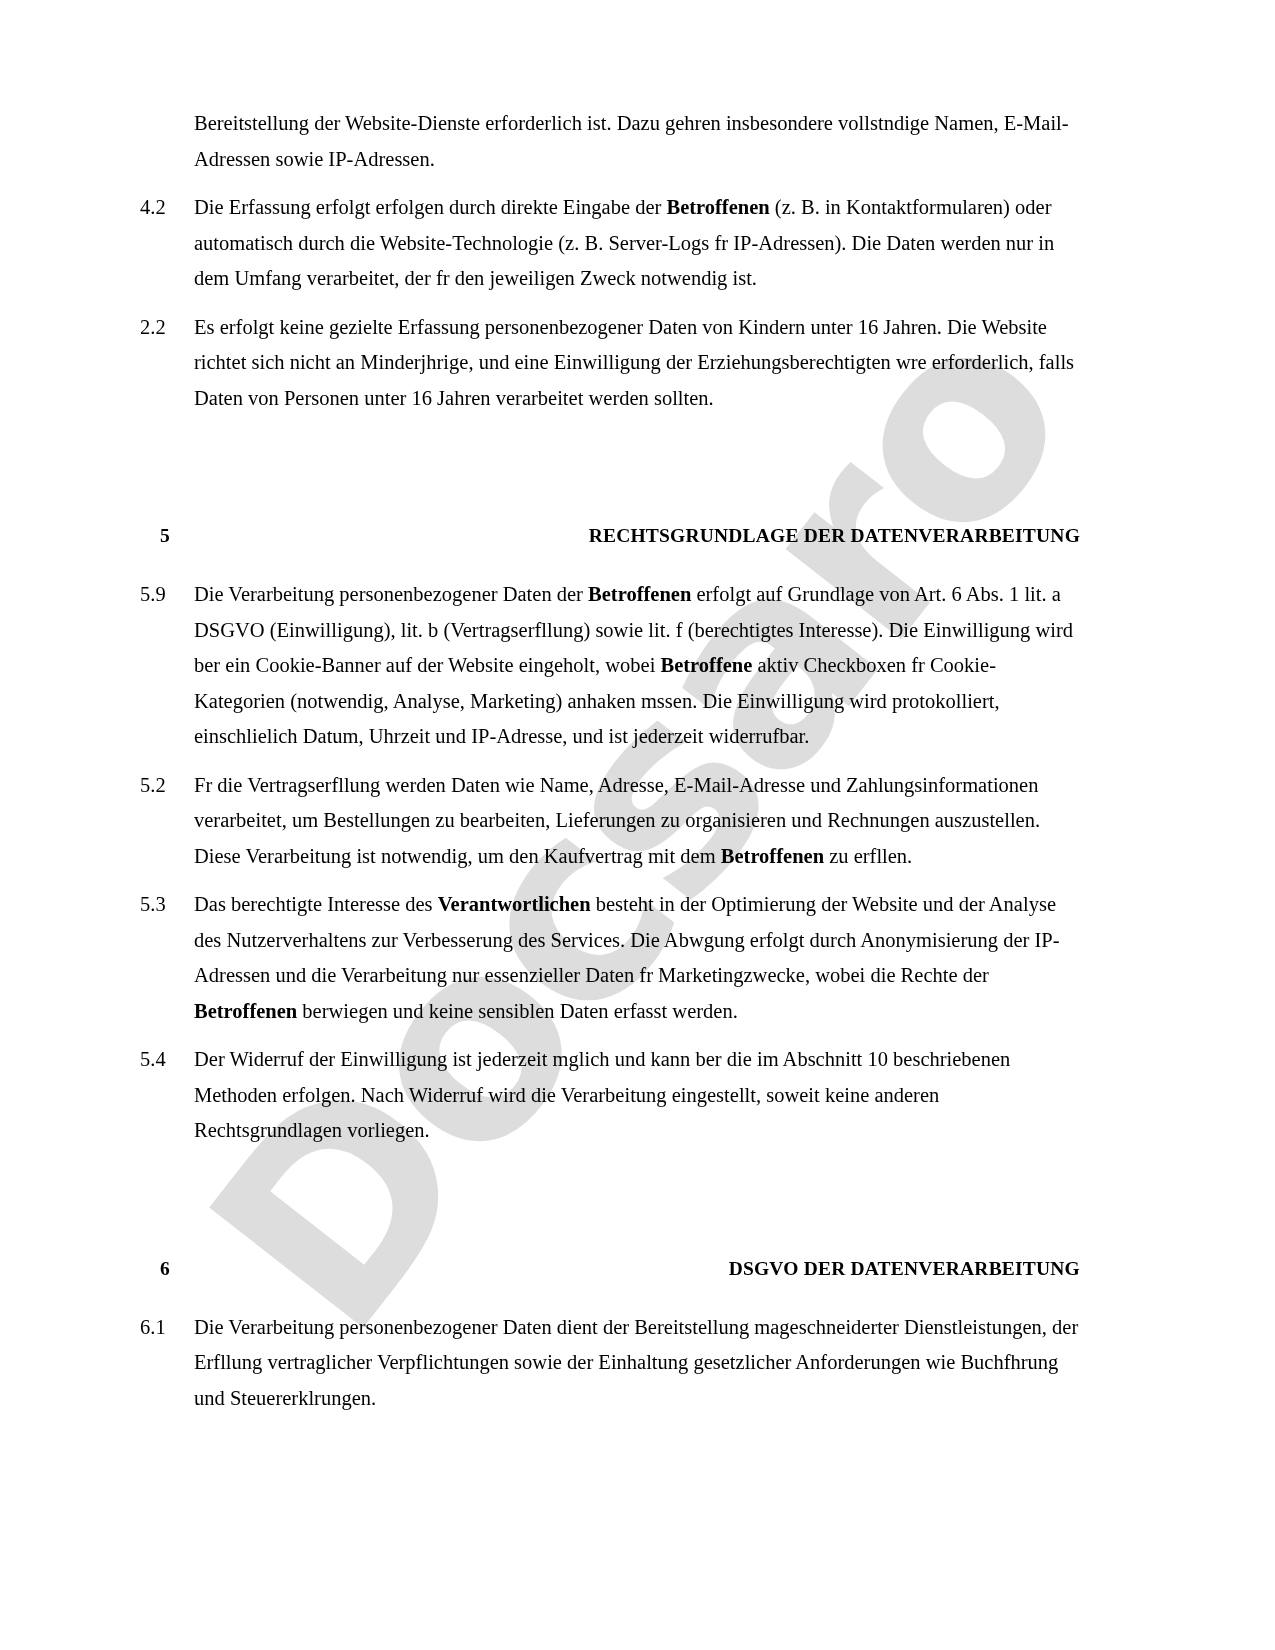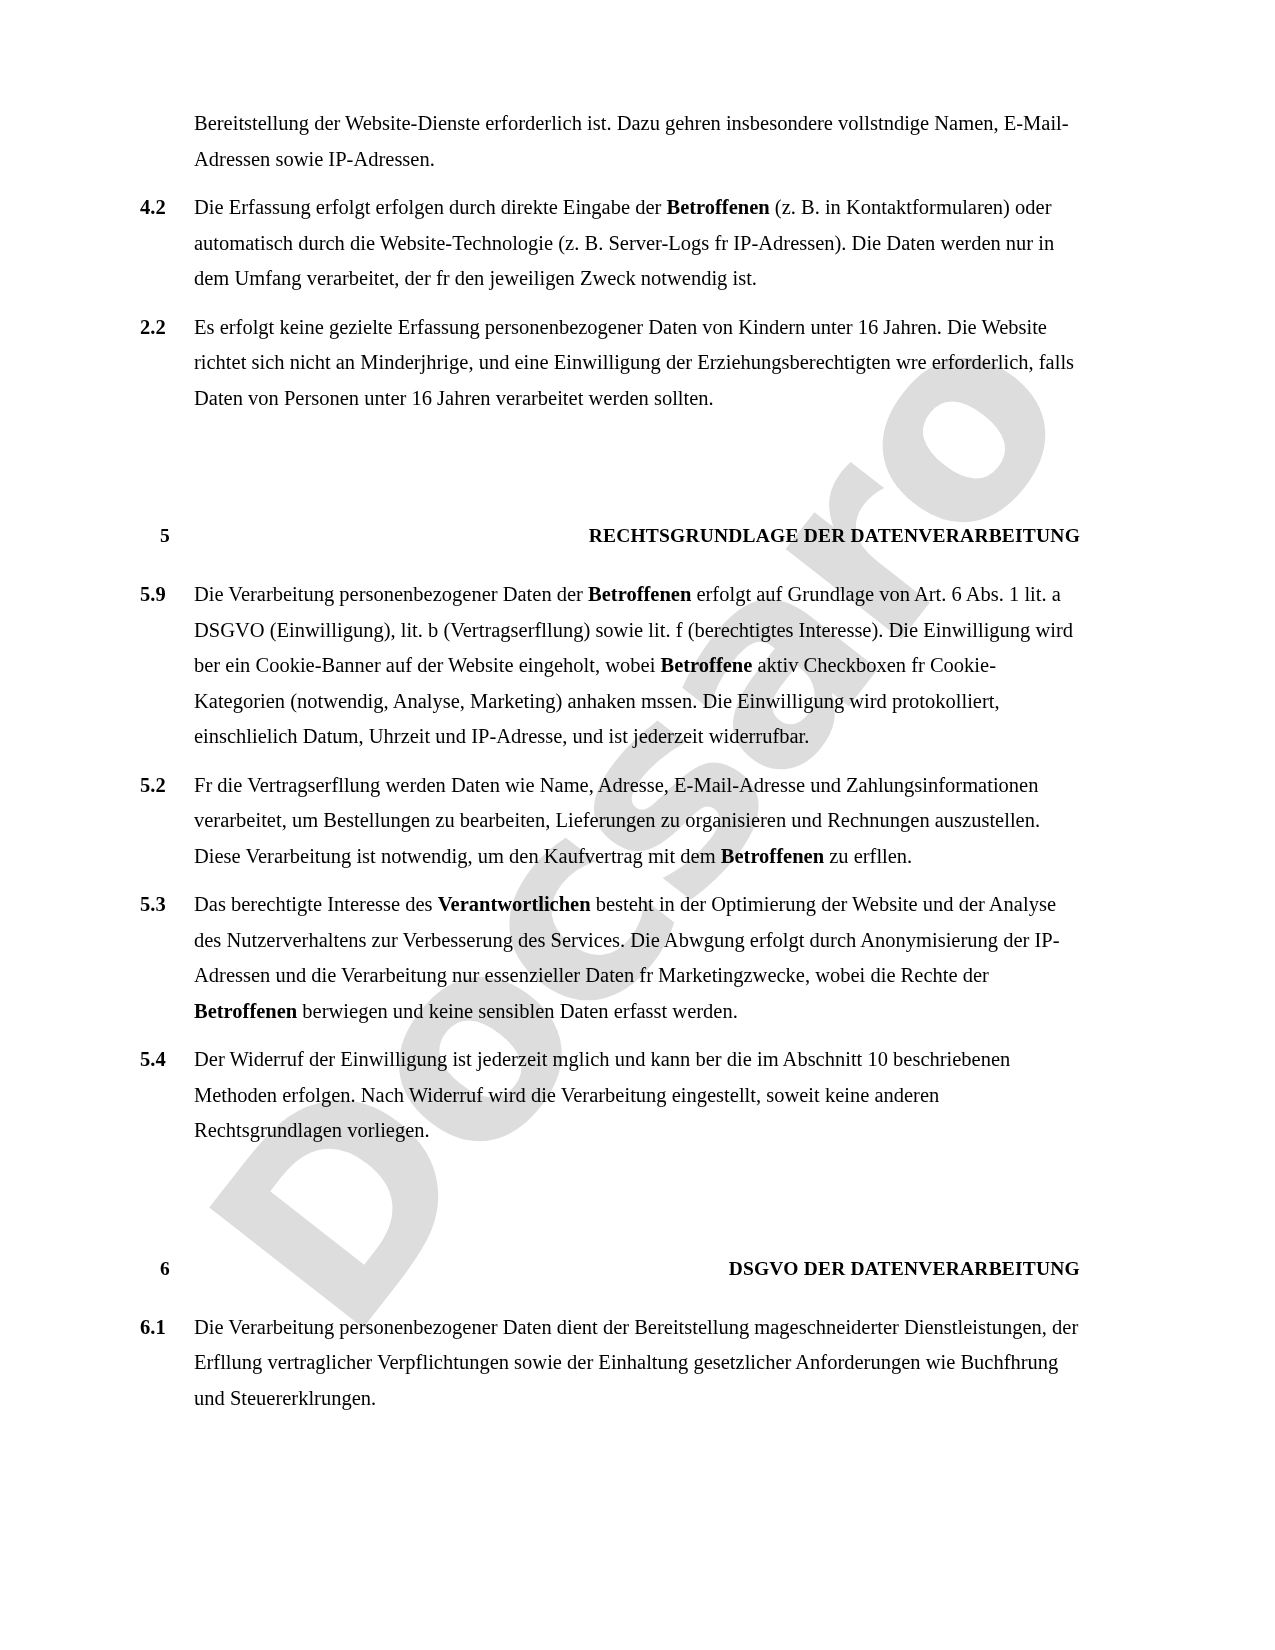--- a/index.html
+++ b/index.html
@@ -62,21 +62,20 @@
     align-items: flex-start;
     margin: 0 0 13px 0;
     padding: 0 195px 0 140px;
   }
   .para .num {
     flex: 0 0 54px;
     font-size: 20.5px;
     line-height: 35.5px;
     text-align: left;
     padding-top: 0;
-    font-weight: bold;
   }
   .para .body {
     flex: 1 1 auto;
     font-size: 20.5px;
     line-height: 35.5px;
     text-align: left;
   }
   .para.continuation {
     padding-left: 194px;
   }

